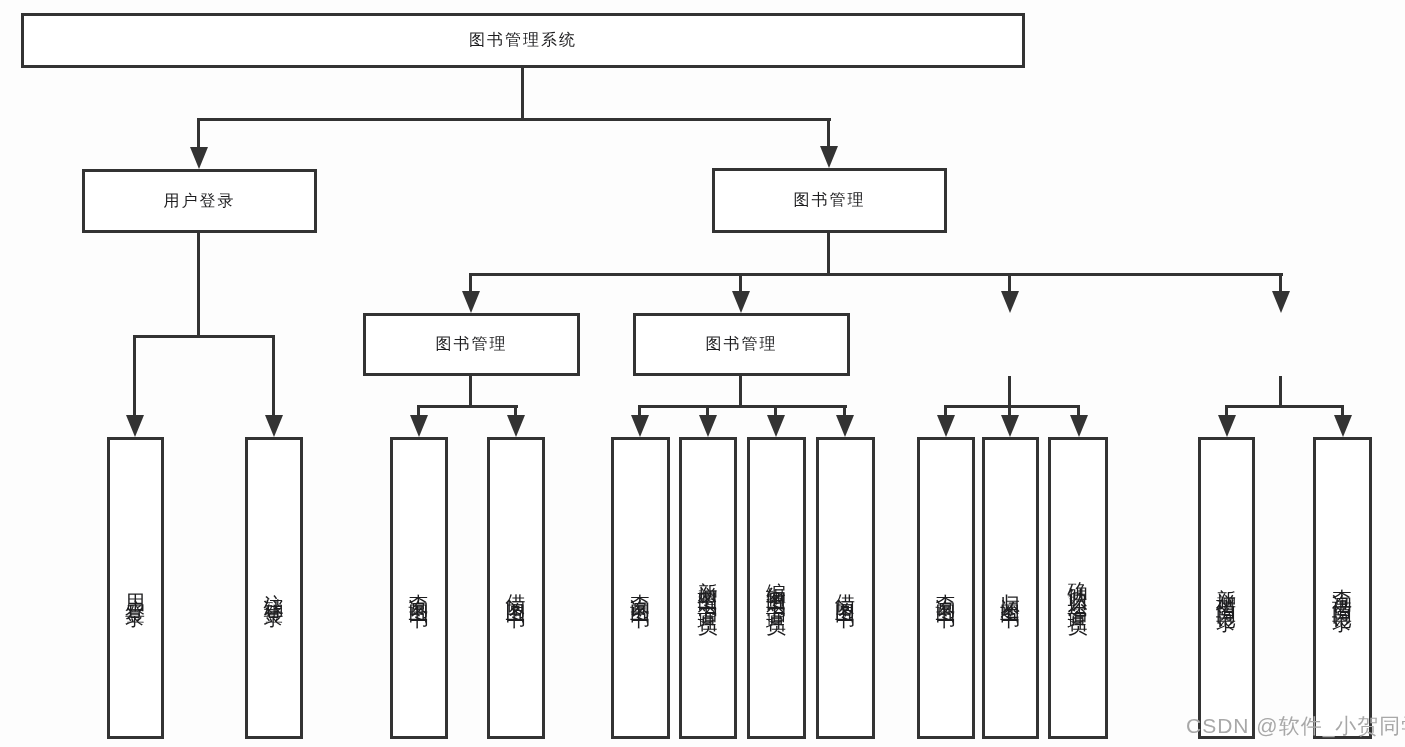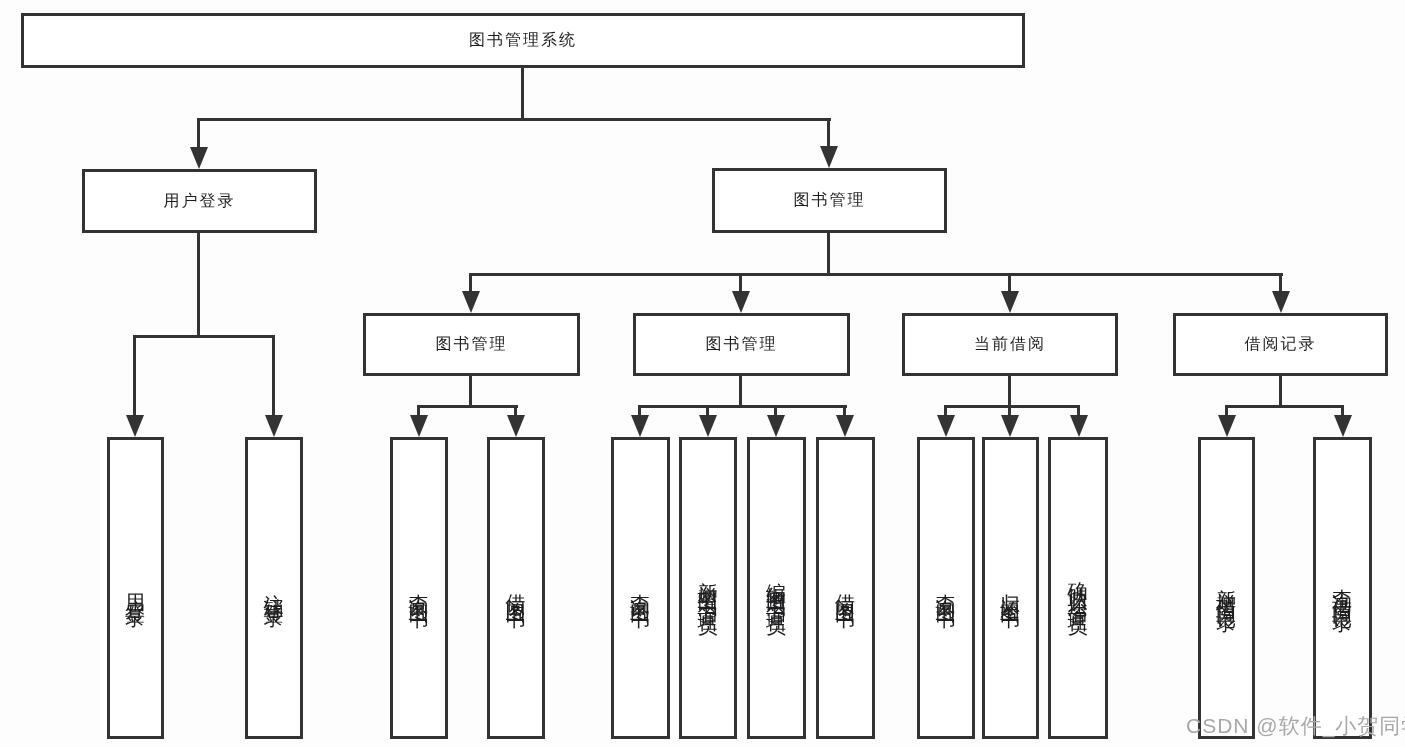--- a/index.html
+++ b/index.html
@@ -69,26 +69,20 @@
   <div class="vl" style="left:1008px;top:273px;height:20px"></div>
   <div class="ar" style="left:1001px;top:291px"></div>
   <div class="vl" style="left:1279px;top:273px;height:20px"></div>
   <div class="ar" style="left:1272px;top:291px"></div>
 
   <div class="box" style="left:363px;top:313px;width:217px;height:63px">
     <span class="hlabel">图书管理</span>
   </div>
   <div class="box" style="left:633px;top:313px;width:217px;height:63px">
     <span class="hlabel">图书管理</span>
-  </div>
-  <div class="box" style="left:902px;top:313px;width:216px;height:63px">
-    <span class="hlabel">当前借阅</span>
-  </div>
-  <div class="box" style="left:1173px;top:313px;width:215px;height:63px">
-    <span class="hlabel">借阅记录</span>
   </div>
 
   <div class="vl" style="left:469px;top:376px;height:32px"></div>
   <div class="hl" style="left:417px;top:405px;width:101px"></div>
   <div class="vl" style="left:417px;top:405px;height:12px"></div>
   <div class="ar" style="left:410px;top:415px"></div>
   <div class="vl" style="left:514px;top:405px;height:12px"></div>
   <div class="ar" style="left:507px;top:415px"></div>
 
   <div class="vl" style="left:739px;top:376px;height:32px"></div>

